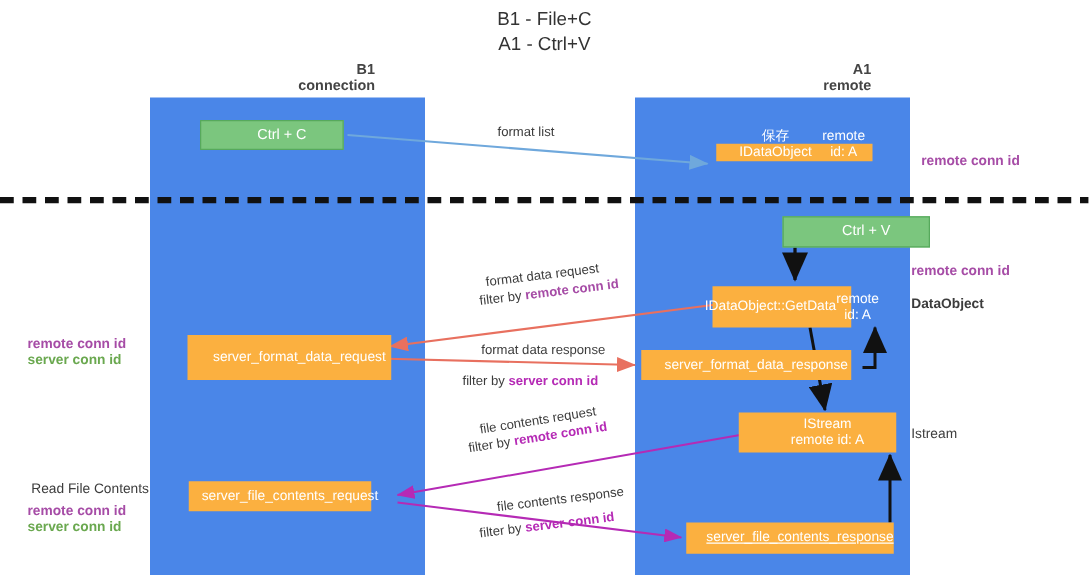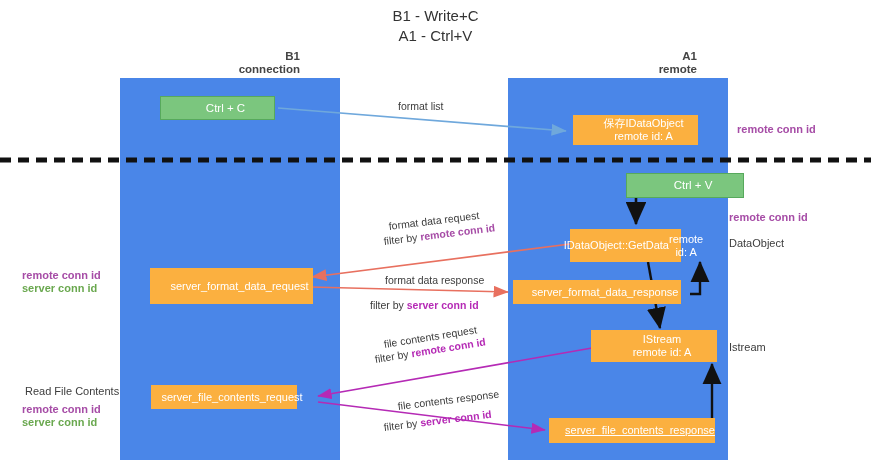--- a/index.html
+++ b/index.html
@@ -35,21 +35,21 @@
   .alabel .hi-magenta{color:#b52ab5;font-weight:bold;}
   .rot-n7{transform:rotate(-7deg);transform-origin:left top;}
   .rot-n9{transform:rotate(-9deg);transform-origin:left top;}
 </style>
 </head>
 <body>
 
 <div id="stage">
 
   <div class="title">
-    <div>B1 - Write+C</div>
+    <div>B1 - File+C</div>
     <div>A1 - Ctrl+V</div>
   </div>
 
   <div class="colhdr" style="left:140px;top:50px;width:160px;">
     <div>B1</div>
     <div>connection</div>
   </div>
   <div class="colhdr" style="left:537px;top:50px;width:160px;">
     <div>A1</div>
     <div>remote</div>
@@ -92,21 +92,21 @@
 
     <line x1="318" y1="402" x2="545" y2="430" stroke="#b52ab5" stroke-width="1.6" marker-end="url(#ah-mag)"></line>
 
     <path d="M712,418 L712,364" stroke="#111111" stroke-width="2.4" fill="none" marker-end="url(#ah-black)"></path>
   </svg>
 
   <div class="box green" style="left:160px;top:96px;width:115px;height:24px;">
     <span>Ctrl + C</span>
   </div>
 
-  <div class="box orange" style="left:573px;top:115px;width:125px;height:30px;flex-direction:column;">
+  <div class="box orange" style="left:573px;top:115px;width:125px;height:14px;flex-direction:row;align-items:flex-end;">
     <span>保存IDataObject</span>
     <span>remote id: A</span>
   </div>
 
   <div class="box green" style="left:578px;top:173px;width:118px;height:25px;margin-left:48px;">
     <span>Ctrl + V</span>
   </div>
 
   <div class="box orange" style="left:570px;top:229px;width:111px;height:33px;flex-direction:row;">
     <span>IDataObject::GetData</span>
@@ -161,21 +161,21 @@
 
   <div class="alabel rot-n7" style="left:397px;top:400px;">
     <span>file contents response</span>
   </div>
   <div class="alabel rot-n7" style="left:383px;top:421px;">
     <span>filter by </span><span class="hi-magenta">server conn id</span>
   </div>
 
   <div class="lbl purple" style="left:737px;top:123px;">remote conn id</div>
   <div class="lbl purple" style="left:729px;top:211px;">remote conn id</div>
-  <div class="lbl dark" style="left:729px;top:237px;">DataObject</div>
+  <div class="lbl dark" style="left:729px;top:237px;font-weight:bold;">DataObject</div>
   <div class="lbl dark" style="left:729px;top:341px;">Istream</div>
   <div class="lbl dark" style="left:733px;top:424px;margin-top:44px;">Write File Contents</div>
 
   <div class="lbl purple" style="left:22px;top:269px;">remote conn id</div>
   <div class="lbl green" style="left:22px;top:282px;">server conn id</div>
 
   <div class="lbl dark" style="left:25px;top:385px;">Read File Contents</div>
   <div class="lbl purple" style="left:22px;top:403px;">remote conn id</div>
   <div class="lbl green" style="left:22px;top:416px;">server conn id</div>
 

